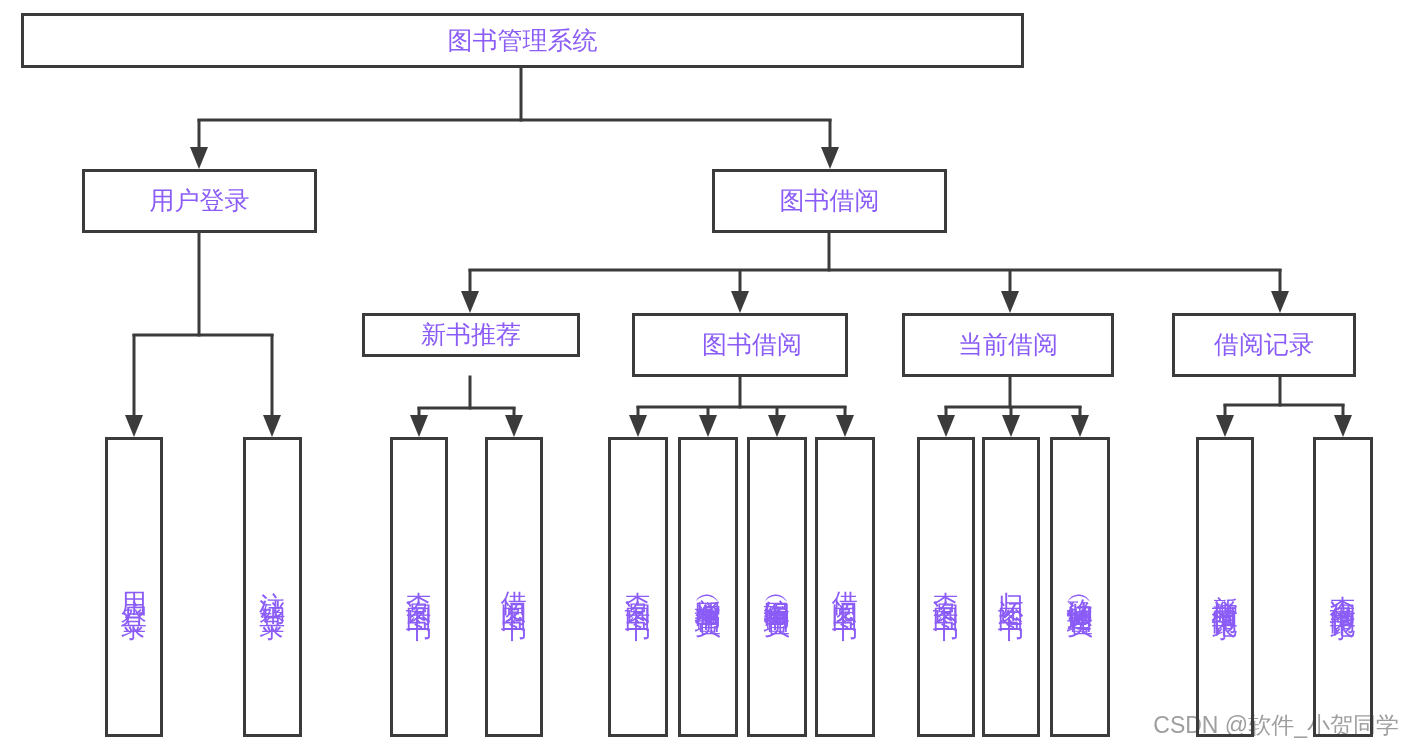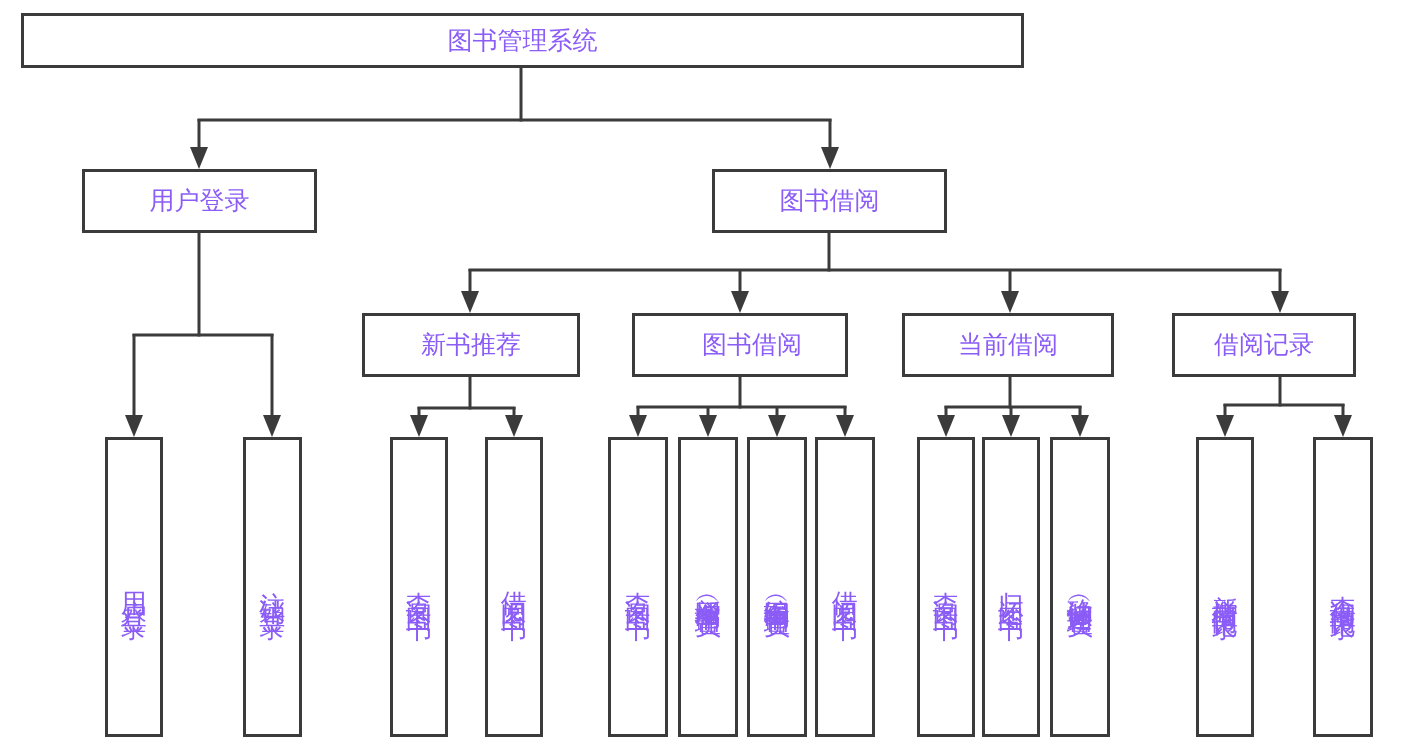--- a/index.html
+++ b/index.html
@@ -105,30 +105,31 @@
       <polygon points="937,415 955,415 946,437" fill="#3b3b3b"></polygon>
       <line x1="1011" y1="406" x2="1011" y2="417" stroke="#3b3b3b" stroke-width="3"></line>
       <polygon points="1002,415 1020,415 1011,437" fill="#3b3b3b"></polygon>
       <line x1="1080" y1="406" x2="1080" y2="417" stroke="#3b3b3b" stroke-width="3"></line>
       <polygon points="1071,415 1089,415 1080,437" fill="#3b3b3b"></polygon>
       <line x1="1225" y1="404" x2="1225" y2="417" stroke="#3b3b3b" stroke-width="3"></line>
       <polygon points="1216,415 1234,415 1225,437" fill="#3b3b3b"></polygon>
       <line x1="1343" y1="404" x2="1343" y2="417" stroke="#3b3b3b" stroke-width="3"></line>
       <polygon points="1334,415 1352,415 1343,437" fill="#3b3b3b"></polygon>
     </svg>
+  <div id="watermark">CSDN @软件_小贺同学</div>
 <div class="node" style="left: 21px; top: 13px; width: 1003px; height: 55px;">
       <span>图书管理系统</span>
     </div>
     <div class="node" style="left: 82px; top: 169px; width: 235px; height: 64px;">
       <span>用户登录</span>
     </div>
     <div class="node" style="left: 712px; top: 169px; width: 235px; height: 64px;">
       <span>图书借阅</span>
     </div>
-    <div class="node" style="left: 362px; top: 313px; width: 218px; height: 64px;">
+    <div class="node" style="left: 362px; top: 313px; width: 218px; height: 44px;">
       <span>新书推荐</span>
     </div>
     <div class="node" style="left: 632px; top: 313px; width: 216px; height: 64px; padding-left: 24px;">
       <span>图书借阅</span>
     </div>
     <div class="node" style="left: 902px; top: 313px; width: 212px; height: 64px;">
       <span>当前借阅</span>
     </div>
     <div class="node" style="left: 1172px; top: 313px; width: 184px; height: 64px;">
       <span>借阅记录</span>

